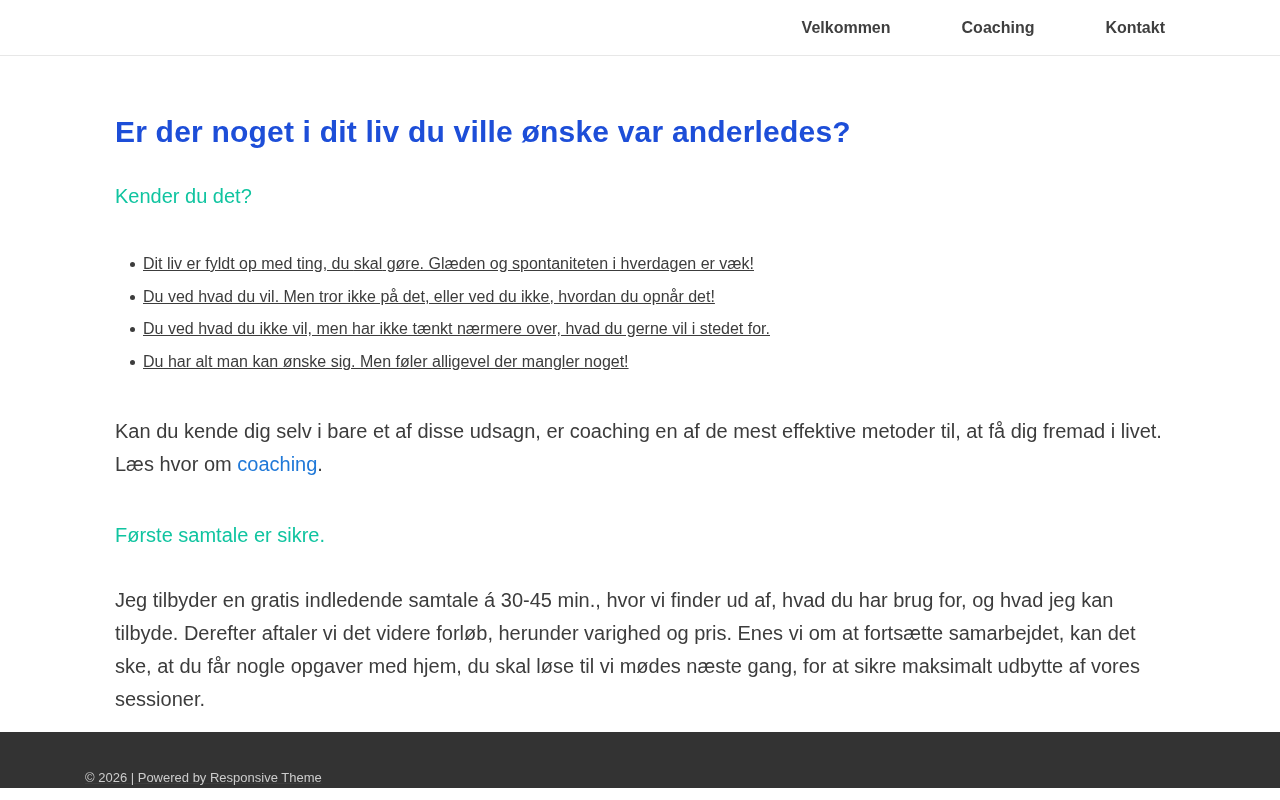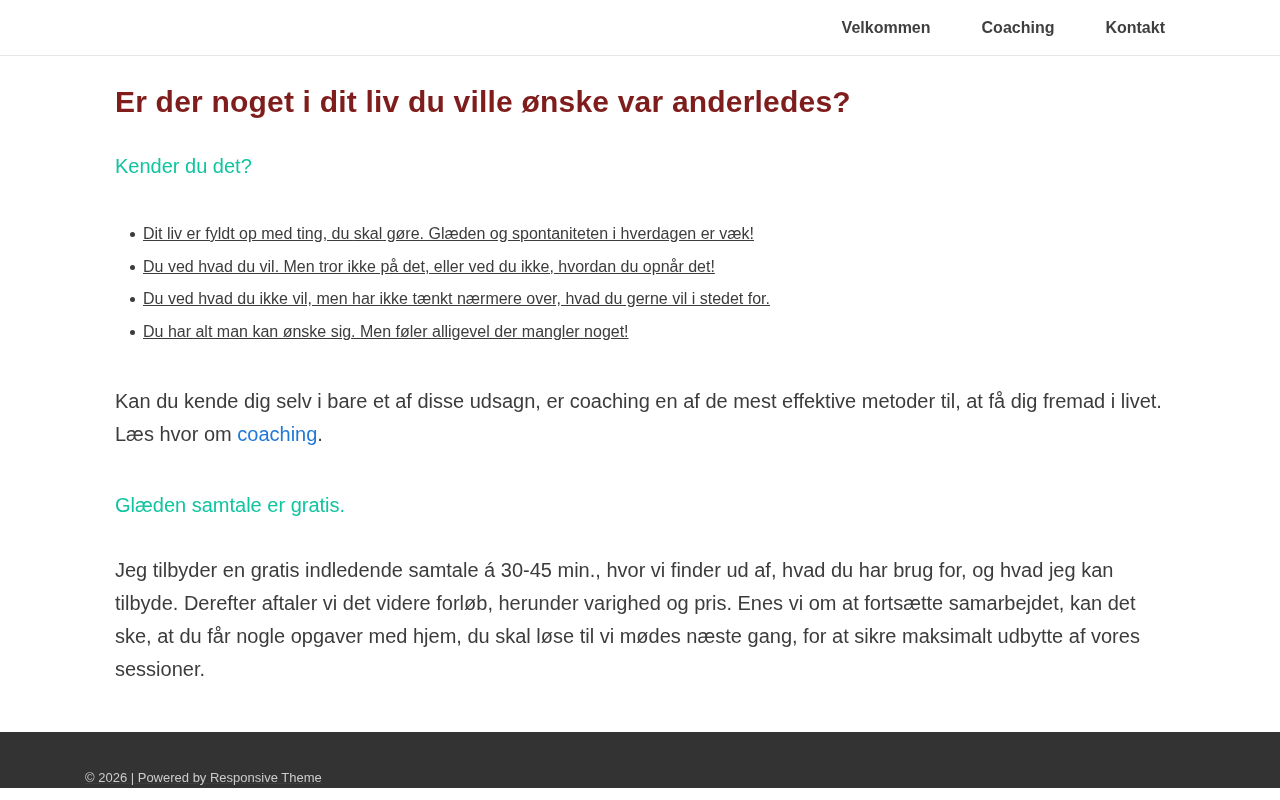--- a/index.html
+++ b/index.html
@@ -21,33 +21,34 @@
     padding-right: 115px;
   }
   .main-nav { display: flex; align-items: center; gap: 51px; }
   .main-nav a {
     text-decoration: none;
     color: #3f3f3f;
     font-size: 16px;
     font-weight: 700;
     line-height: 56px;
     cursor: pointer;
+    margin-left: 20px;
   }
   
   .content {
     height: 676px;
     padding: 0 115px;
     overflow: hidden;
   }
   h1.page-title {
-    margin-top: 28px;
+    margin-top: 58px;
     font-size: 30px;
     line-height: 36px;
     font-weight: 700;
-    color: #7f1d1d;
+    color: #1d4ed8;
     letter-spacing: 0.2px;
   }
   h2.teal-heading {
     font-size: 20px;
     line-height: 24px;
     font-weight: 400;
     color: #10c4a0;
   }
   .h2-first { margin-top: 34px; }
   .h2-second { margin-top: 42px; }
@@ -134,21 +135,21 @@
       <span>Du har alt man kan ønske sig. Men føler alligevel der mangler noget!</span><span class="underlined"></span><span></span>
     </li>
   </ul>
 
   <p class="body-text p-gap">Kan du kende dig selv i bare et af disse udsagn, er coaching en af de mest effektive metoder til, at få dig fremad i livet.</p>
 
   <p class="body-text">
     <span>Læs hvor om </span><a href="#" class="inline-link">coaching</a><span>.</span>
   </p>
 
-  <h2 class="teal-heading h2-second">Glæden samtale er gratis.</h2>
+  <h2 class="teal-heading h2-second">Første samtale er sikre.</h2>
 
   <p class="body-text p-gap">Jeg tilbyder en gratis indledende samtale á 30-45 min., hvor vi finder ud af, hvad du har brug for, og hvad jeg kan tilbyde. Derefter aftaler vi det videre forløb, herunder varighed og pris. Enes vi om at fortsætte samarbejdet, kan det ske, at du får nogle opgaver med hjem, du skal løse til vi mødes næste gang, for at sikre maksimalt udbytte af vores sessioner.</p>
 
 
 </main>
 
 <footer class="site-footer">
   <p>
     <span>© 2026 | Powered by </span><a href="#">Responsive Theme</a>
   </p>

